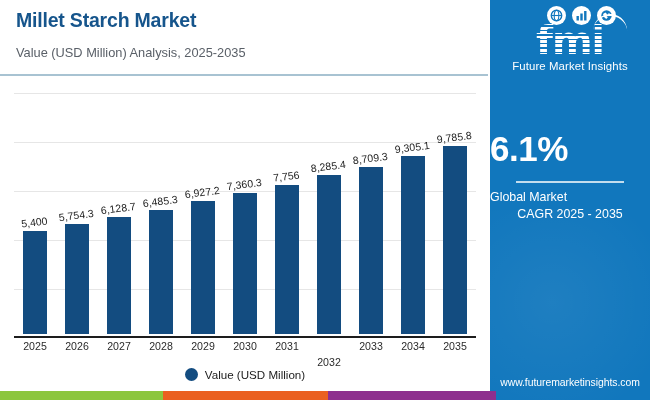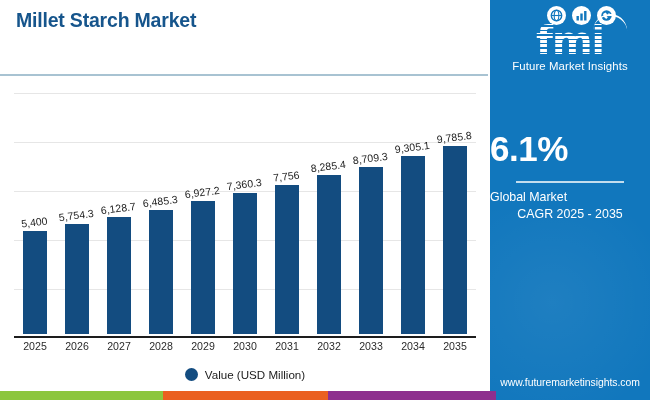--- a/index.html
+++ b/index.html
@@ -316,20 +316,21 @@
 </style>
 </head>
 <body>
 
 <div class="page">
 
   <div class="left-pane">
 
     <div class="header">
       <div class="title">Millet Starch Market</div>
+      <div class="subtitle">Value (USD Million) Analysis, 2025-2035</div>
       <div class="header-rule"></div>
     </div>
 
     <div class="plot">
       <div class="gridline" style="top:3px"></div>
       <div class="gridline" style="top:52px"></div>
       <div class="gridline" style="top:101px"></div>
       <div class="gridline" style="top:150px"></div>
       <div class="gridline" style="top:199px"></div>
       <div class="axis-line"></div>
@@ -393,21 +394,21 @@
     </div>
 
     <div class="xaxis" id="xaxis">
         <div class="xtick" style="left: 0px; width: 42px;">2025</div>
         <div class="xtick" style="left: 42px; width: 42px;">2026</div>
         <div class="xtick" style="left: 84px; width: 42px;">2027</div>
         <div class="xtick" style="left: 126px; width: 42px;">2028</div>
         <div class="xtick" style="left: 168px; width: 42px;">2029</div>
         <div class="xtick" style="left: 210px; width: 42px;">2030</div>
         <div class="xtick" style="left: 252px; width: 42px;">2031</div>
-        <div class="xtick" style="left: 294px; width: 42px;">2032</div>
+        <div class="xtick" style="left: 294px; width: 42px; margin-top: 16px;">2032</div>
         <div class="xtick" style="left: 336px; width: 42px;">2033</div>
         <div class="xtick" style="left: 378px; width: 42px;">2034</div>
         <div class="xtick" style="left: 420px; width: 42px;">2035</div>
       </div>
 
     <div class="legend">
       <div class="legend-swatch"></div>
       <div class="legend-label">Value (USD Million)</div>
     </div>
 

